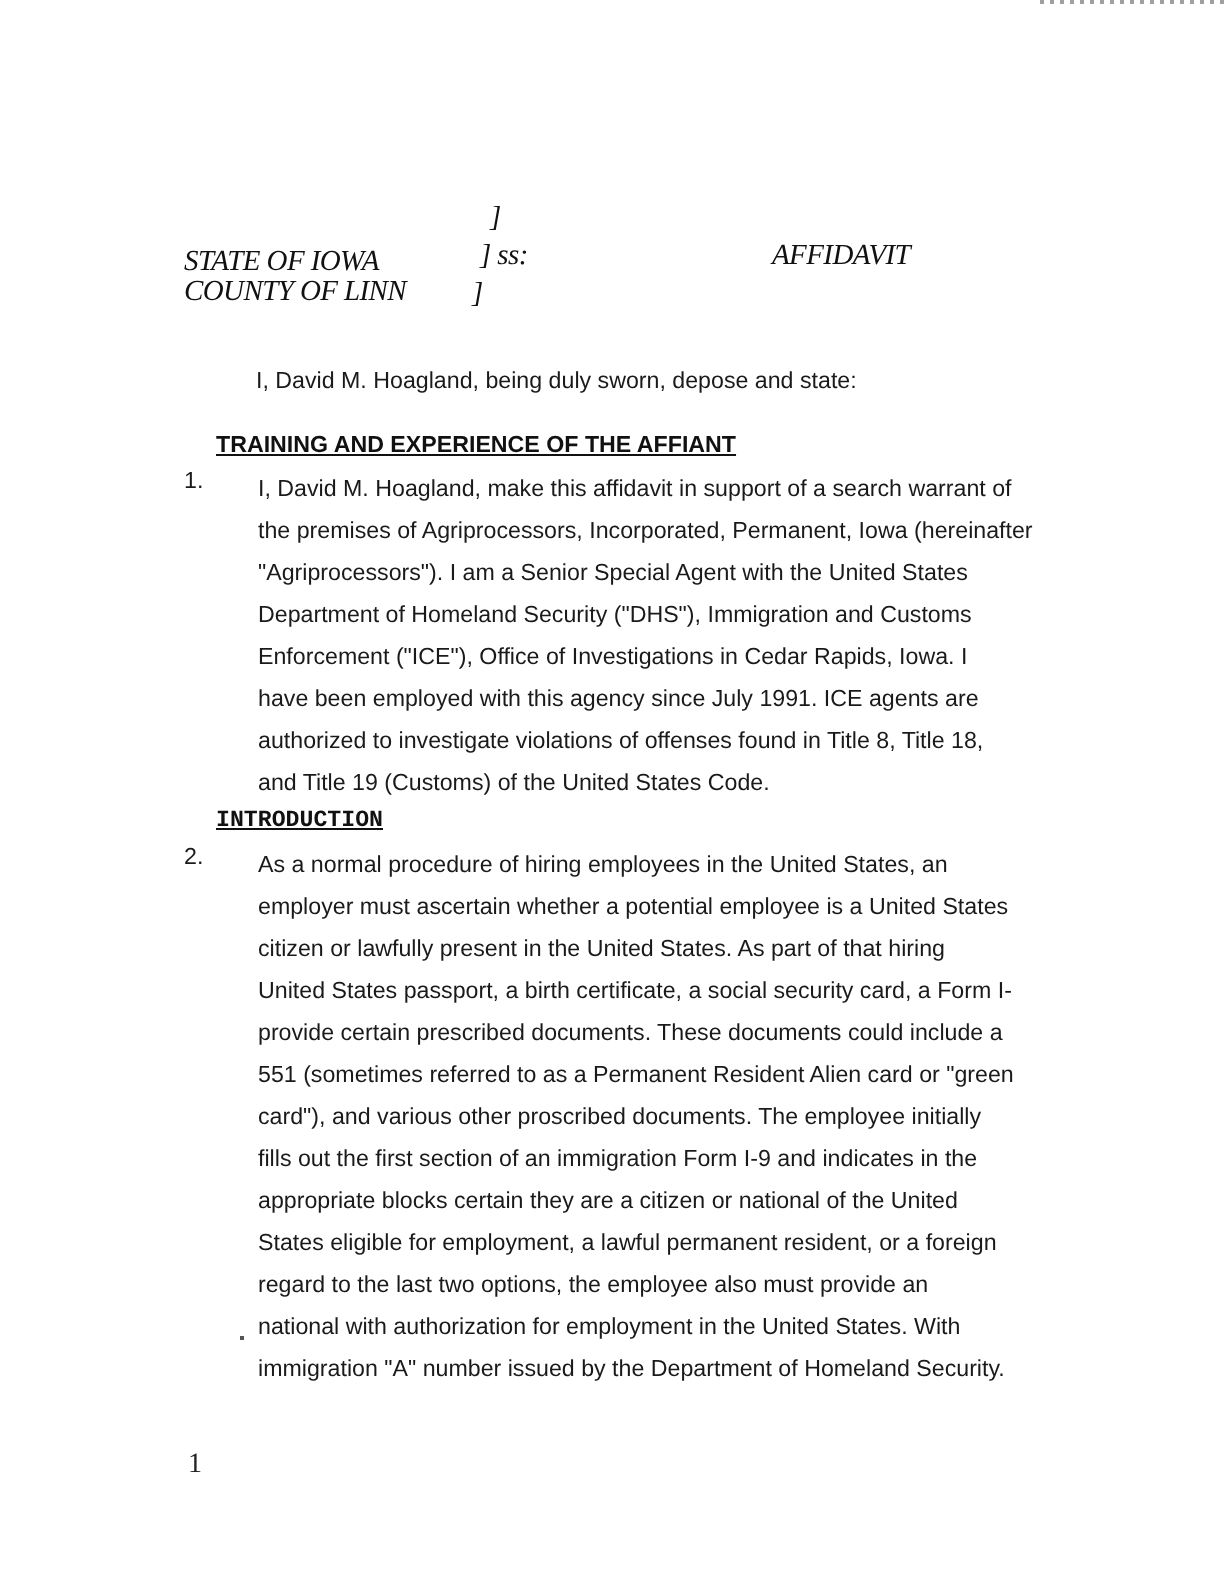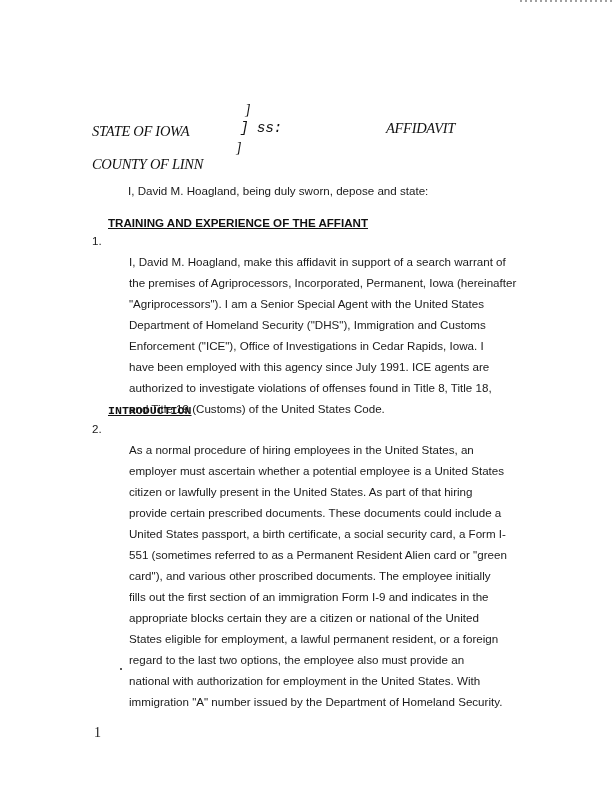--- a/index.html
+++ b/index.html
@@ -26,23 +26,23 @@
     .caption {
       position: absolute;
       font-family: "Liberation Serif", "DejaVu Serif", serif;
       font-style: italic;
       font-size: 14.5px;
       letter-spacing: -0.3px;
       color: #111;
       white-space: nowrap;
     }
     .state { left: 92px; top: 101px; margin-top: 22px; }
-    .county { left: 92px; top: 156px; }
+    .county { left: 92px; top: 138px; }
     .br1 { left: 245px; top: 101px; }
-    .br2 { left: 240px; top: 120px; font-family: Liberation Mono, monospace; }
+    .br2 { left: 240px; top: 120px; }
     .br3 { left: 236px; top: 139px; }
     .affidavit-title { left: 386px; top: 120px; }
 
     .body-text {
       position: absolute;
       font-family: "Liberation Sans", "DejaVu Sans", sans-serif;
       font-size: 11.6px;
       color: #1a1a1a;
       white-space: nowrap;
       text-align: center;
@@ -72,21 +72,20 @@
     }
     .para .num {
       position: absolute;
       left: 0;
       top: 0;
     }
     .para .lines {
       position: absolute;
       left: 37px;
       top: 0;
-      margin-top: 17px;
     }
     .para .line {
       display: block;
       height: 21px;
       line-height: 21px;
       white-space: nowrap;
     }
     .p1 { top: 234px; }
     .p2 { top: 422px; }
 
@@ -139,22 +138,22 @@
     </div>
   </div>
 
   <div class="heading h2">INTRODUCTION</div>
   <div class="para p2">
     <span class="num">2.</span>
     <div class="lines">
       <span class="line">As a normal procedure of hiring employees in the United States, an</span>
       <span class="line">employer must ascertain whether a potential employee is a United States</span>
       <span class="line">citizen or lawfully present in the United States.  As part of that hiring</span>
+      <span class="line">United States passport, a birth certificate, a social security card, a Form I-</span>
       <span class="line">provide certain prescribed documents.  These documents could include a</span>
-      <span class="line">United States passport, a birth certificate, a social security card, a Form I-</span>
       <span class="line">551 (sometimes referred to as a Permanent Resident Alien card or "green</span>
       <span class="line">card"), and various other proscribed documents.  The employee initially</span>
       <span class="line">fills out the first section of an immigration Form I-9 and indicates in the</span>
       <span class="line">appropriate blocks certain they are a citizen or national of the United</span>
       <span class="line">States eligible for employment, a lawful permanent resident, or a foreign</span>
       <span class="line">regard to the last two options, the employee also must provide an</span>
       <span class="line">national with authorization for employment in the United States.  With</span>
       <span class="line">immigration "A" number issued by the Department of Homeland Security.</span>
     </div>
   </div>

